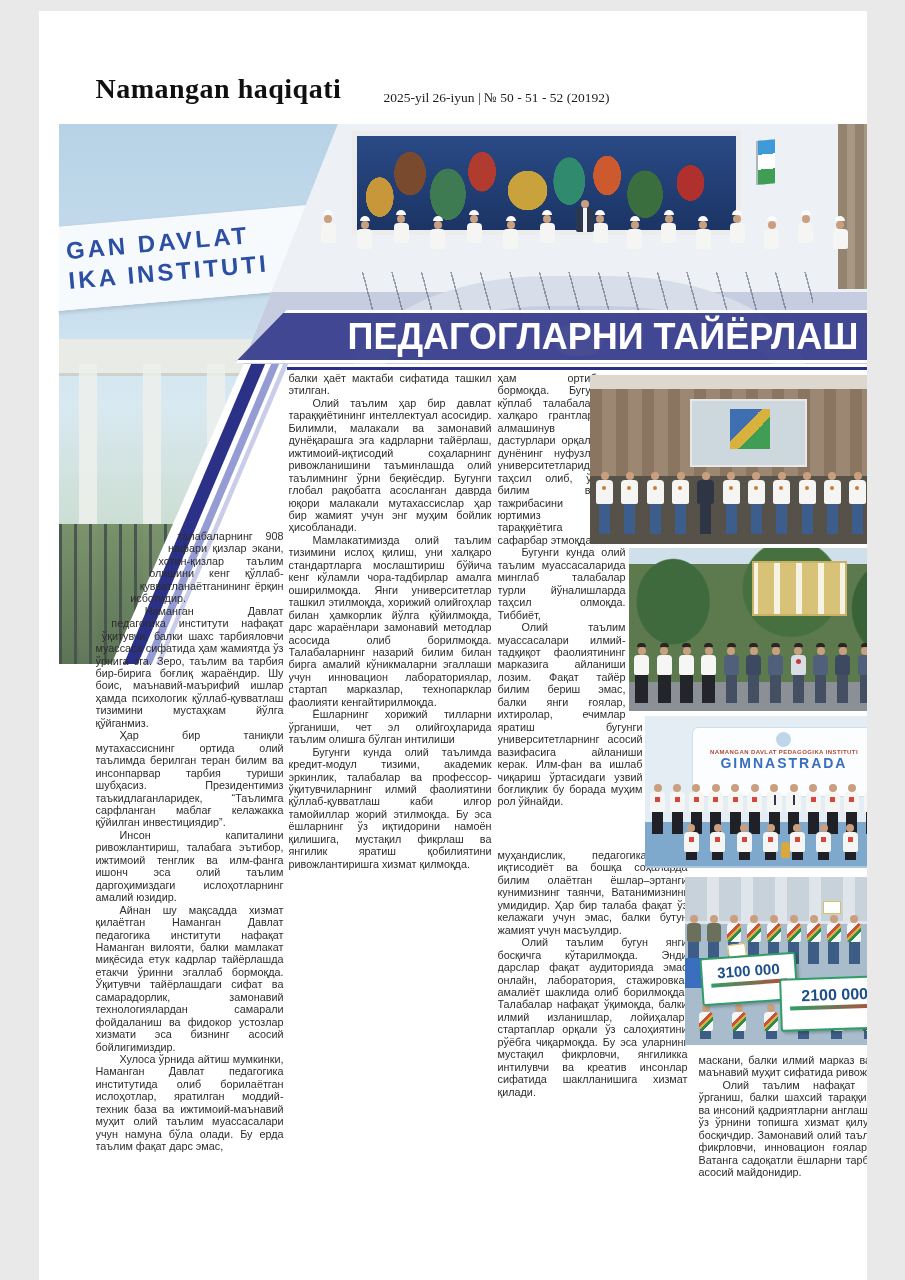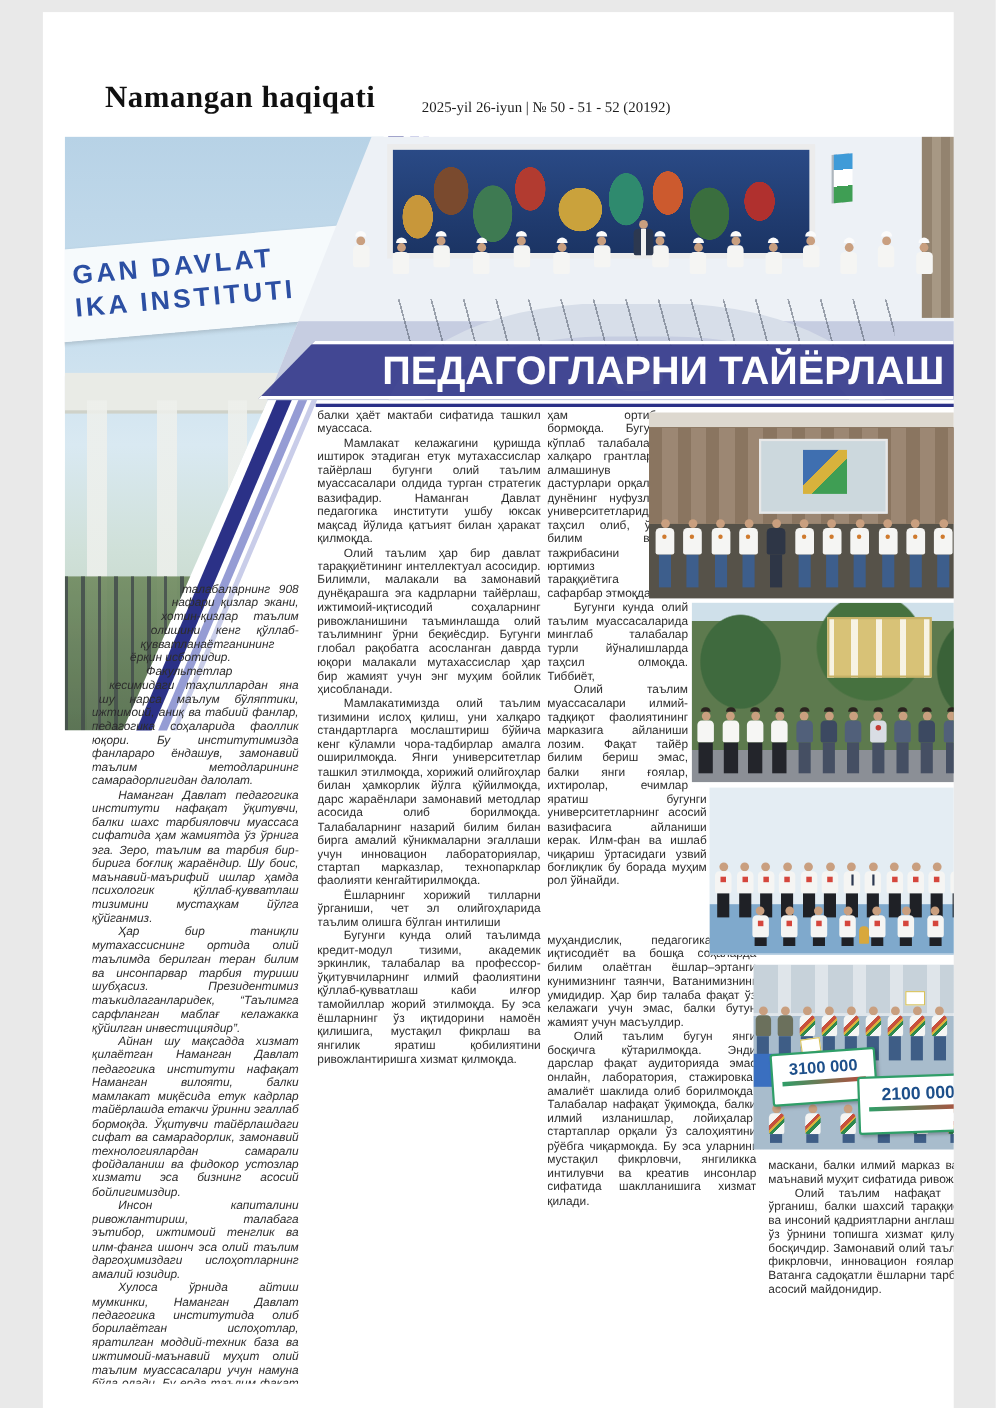--- a/index.html
+++ b/index.html
@@ -93,21 +93,21 @@
     box-sizing:border-box;}
   .headline-text{margin:0;height:47px;line-height:47px;text-align:center;padding-left:48px;
     color:#fff;font-weight:bold;font-size:36px;letter-spacing:0;}
   .rule-top-cols{position:absolute;left:248px;top:356px;width:637px;height:3px;background:#2b3187;}
 
   
   .col{position:absolute;font-size:10.8px;line-height:12.45px;text-align:justify;color:#2d2d2d;
        overflow:hidden;}
   .col p{margin:0;text-indent:24px;}
   .col p.cont{text-indent:0;}
-  .col-left{left:45px;top:519px;width:188px;height:728px;font-style:italic;}
+  .col-left{left:57px;top:519px;width:188px;height:728px;}
   .diag-spacer{float:left;width:82px;height:108px;shape-outside:polygon(0 0,100% 0,0 100%);}
   .col-a{left:250px;top:361px;width:203px;height:886px;}
   .col-bn{left:459px;top:361px;width:190px;height:476px;}
   .sp-r{float:right;clear:right;}
   .sp1{width:91px;height:172px;}
   .sp2{width:62px;height:166px;}
   .sp3{width:45px;height:138px;}
   .col-bw{left:459px;top:838px;width:190px;height:409px;}
   .col-c{left:660px;top:1043px;width:225px;height:206px;}
 
@@ -313,31 +313,29 @@
   </div>
 
   <div class="headline-band">
     <h1 class="headline-text">ПЕДАГОГЛАРНИ ТАЙЁРЛАШ</h1>
   </div>
   <div class="rule-top-cols"></div>
 
   <div class="col col-left">
     <div class="diag-spacer"></div>
   <p class="cont">талабаларнинг 908 нафари қизлар экани, хотин-қизлар таълим олишини кенг қўллаб-қувватланаётганининг ёрқин исботидир.</p>
-      <p>Факультетлар кесимидаги таҳлиллардан яна шу нарса маълум бўляптики, ижтимоий, аниқ ва табиий фанлар, педагогика соҳаларида фаоллик юқори. Бу институтимизда фанлараро ёндашув, замонавий таълим методларининг самарадорлигидан далолат.</p>
       <p>Наманган Давлат педагогика институти нафақат ўқитувчи, балки шахс тарбияловчи муассаса сифатида ҳам жамиятда ўз ўрнига эга. Зеро, таълим ва тарбия бир-бирига боғлиқ жараёндир. Шу боис, маънавий-маърифий ишлар ҳамда психологик қўллаб-қувватлаш тизимини мустаҳкам йўлга қўйганмиз.</p>
       <p>Ҳар бир таниқли мутахассиснинг ортида олий таълимда берилган теран билим ва инсонпарвар тарбия туриши шубҳасиз. Президентимиз таъкидлаганларидек, “Таълимга сарфланган маблағ келажакка қўйилган инвестициядир”.</p>
+      <p>Инсон капиталини ривожлантириш, талабага эътибор, ижтимоий тенглик ва илм-фанга ишонч эса олий таълим даргоҳимиздаги ислоҳотларнинг амалий юзидир.</p>
       <p>Айнан шу мақсадда хизмат қилаётган Наманган Давлат педагогика институти нафақат Наманган вилояти, балки мамлакат миқёсида етук кадрлар тайёрлашда етакчи ўринни эгаллаб бормоқда. Ўқитувчи тайёрлашдаги сифат ва самарадорлик, замонавий технологиялардан самарали фойдаланиш ва фидокор устозлар хизмати эса бизнинг асосий бойлигимиздир.</p>
-      <p>Инсон капиталини ривожлантириш, талабага эътибор, ижтимоий тенглик ва илм-фанга ишонч эса олий таълим даргоҳимиздаги ислоҳотларнинг амалий юзидир.</p>
       <p>Хулоса ўрнида айтиш мумкинки, Наманган Давлат педагогика институтида олиб борилаётган ислоҳотлар, яратилган моддий-техник база ва ижтимоий-маънавий муҳит олий таълим муассасалари учун намуна бўла олади. Бу ерда таълим фақат дарс эмас,</p>
     </div>
 
   <div class="col col-a">
-      <p class="cont">балки ҳаёт мактаби сифатида ташкил муассаса.</p>
-      <p>Мамлакат келажагини қуришда иштирок этадиган етук мутахассислар тайёрлаш бугунги олий таълим муассасалари олдида турган стратегик вазифадир. Наманган Давлат педагогика институти ушбу юксак мақсад йўлида қатъият билан ҳаракат қилмоқда.</p>
+      <p class="cont">балки ҳаёт мактаби сифатида ташкил этилган.</p>
       <p>Олий таълим ҳар бир давлат тараққиётининг интеллектуал асосидир. Билимли, малакали ва замонавий дунёқарашга эга кадрларни тайёрлаш, ижтимоий-иқтисодий соҳаларнинг ривожланишини таъминлашда олий таълимнинг ўрни беқиёсдир. Бугунги глобал рақобатга асосланган даврда юқори малакали мутахассислар ҳар бир жамият учун энг муҳим бойлик ҳисобланади.</p>
       <p>Мамлакатимизда олий таълим тизимини ислоҳ қилиш, уни халқаро стандартларга мослаштириш бўйича кенг кўламли чора-тадбирлар амалга оширилмоқда. Янги университетлар ташкил этилмоқда, хорижий олийгоҳлар билан ҳамкорлик йўлга қўйилмоқда, дарс жараёнлари замонавий методлар асосида олиб борилмоқда. Талабаларнинг назарий билим билан бирга амалий кўникмаларни эгаллаши учун инновацион лабораториялар, стартап марказлар, технопарклар фаолияти кенгайтирилмоқда.</p>
       <p>Ёшларнинг хорижий тилларни ўрганиши, чет эл олийгоҳларида таълим олишга бўлган интилиши</p>
       <p>Бугунги кунда олий таълимда кредит-модул тизими, академик эркинлик, талабалар ва профессор-ўқитувчиларнинг илмий фаолиятини қўллаб-қувватлаш каби илғор тамойиллар жорий этилмоқда. Бу эса ёшларнинг ўз иқтидорини намоён қилишига, мустақил фикрлаш ва янгилик яратиш қобилиятини ривожлантиришга хизмат қилмоқда.</p>
     </div>
 
   <div class="col col-bn">
     <div class="sp-r sp1"></div>
     <div class="sp-r sp2"></div>
     <div class="sp-r sp3"></div>
@@ -509,20 +507,25 @@
           <i class="hair"></i>
           <i class="head"></i>
           <i class="torso"></i>
           <i class="legs"></i>
         </span>
       </div>
   </div>
 
   <div class="rphoto p3">
     <div class="p3-floor"></div>
+    <div class="p3-banner">
+      <div class="p3-logo"></div>
+      <div class="p3-line1">NAMANGAN DAVLAT PEDAGOGIKA INSTITUTI</div>
+      <div class="p3-line2">GIMNASTRADA</div>
+    </div>
     <div class="p3-row">
       <span class="fig">
           <i class="head"></i>
           <i class="torso"></i>
           <i class="legs"></i>
         </span>
     <span class="fig">
           <i class="head"></i>
           <i class="torso"></i>
           <i class="legs"></i>

